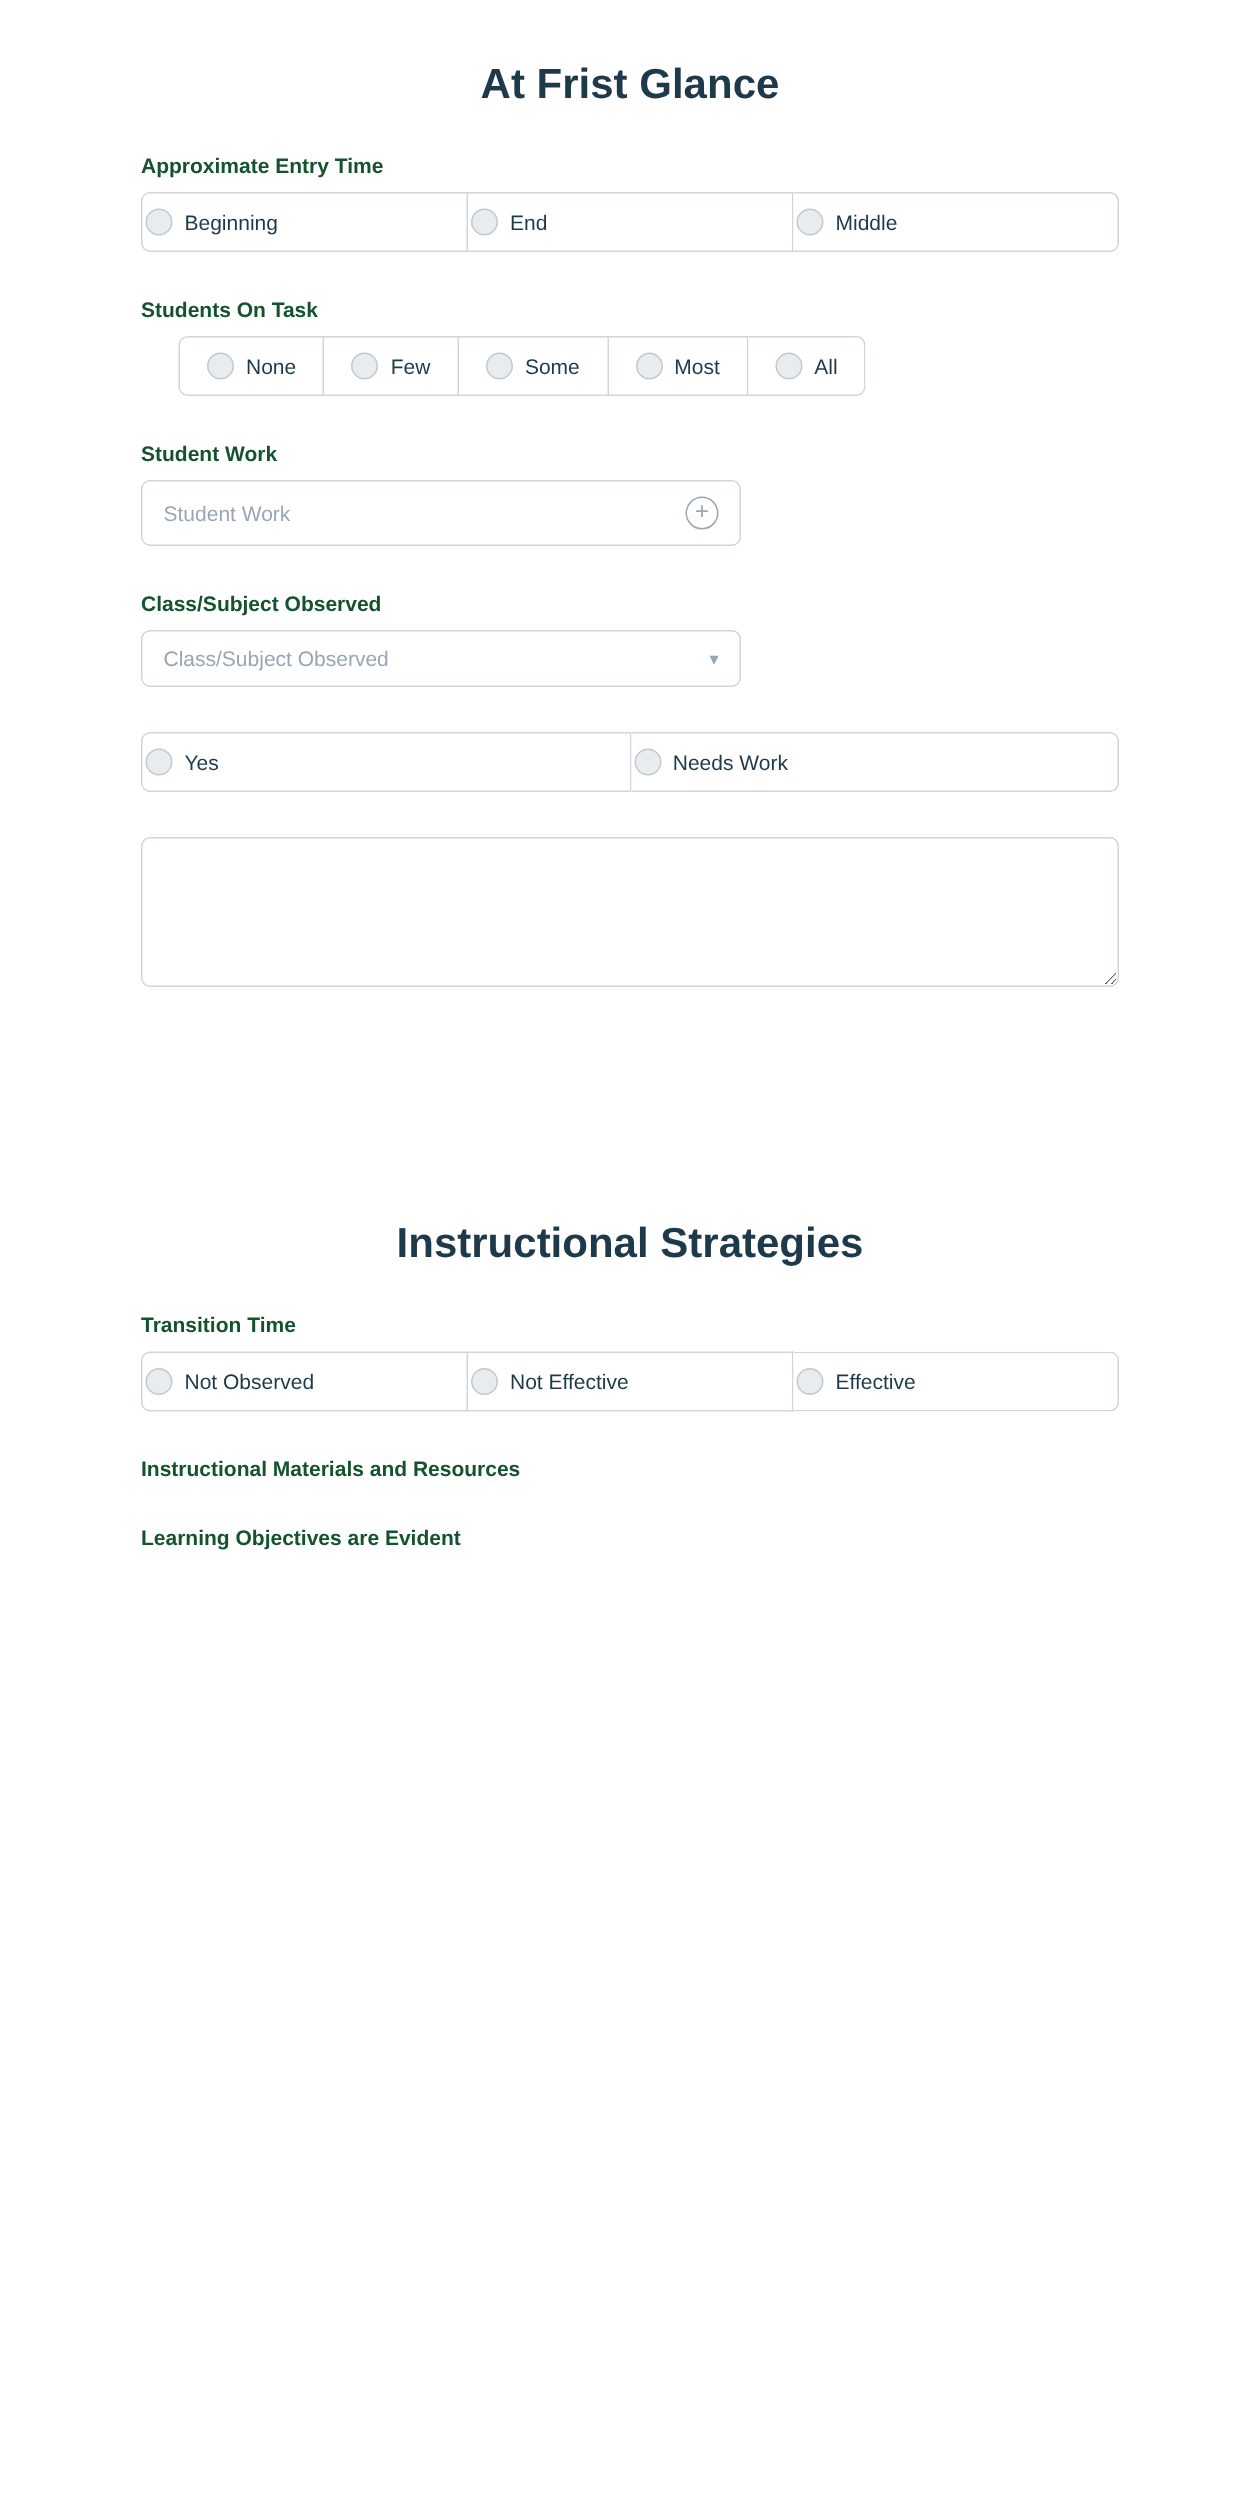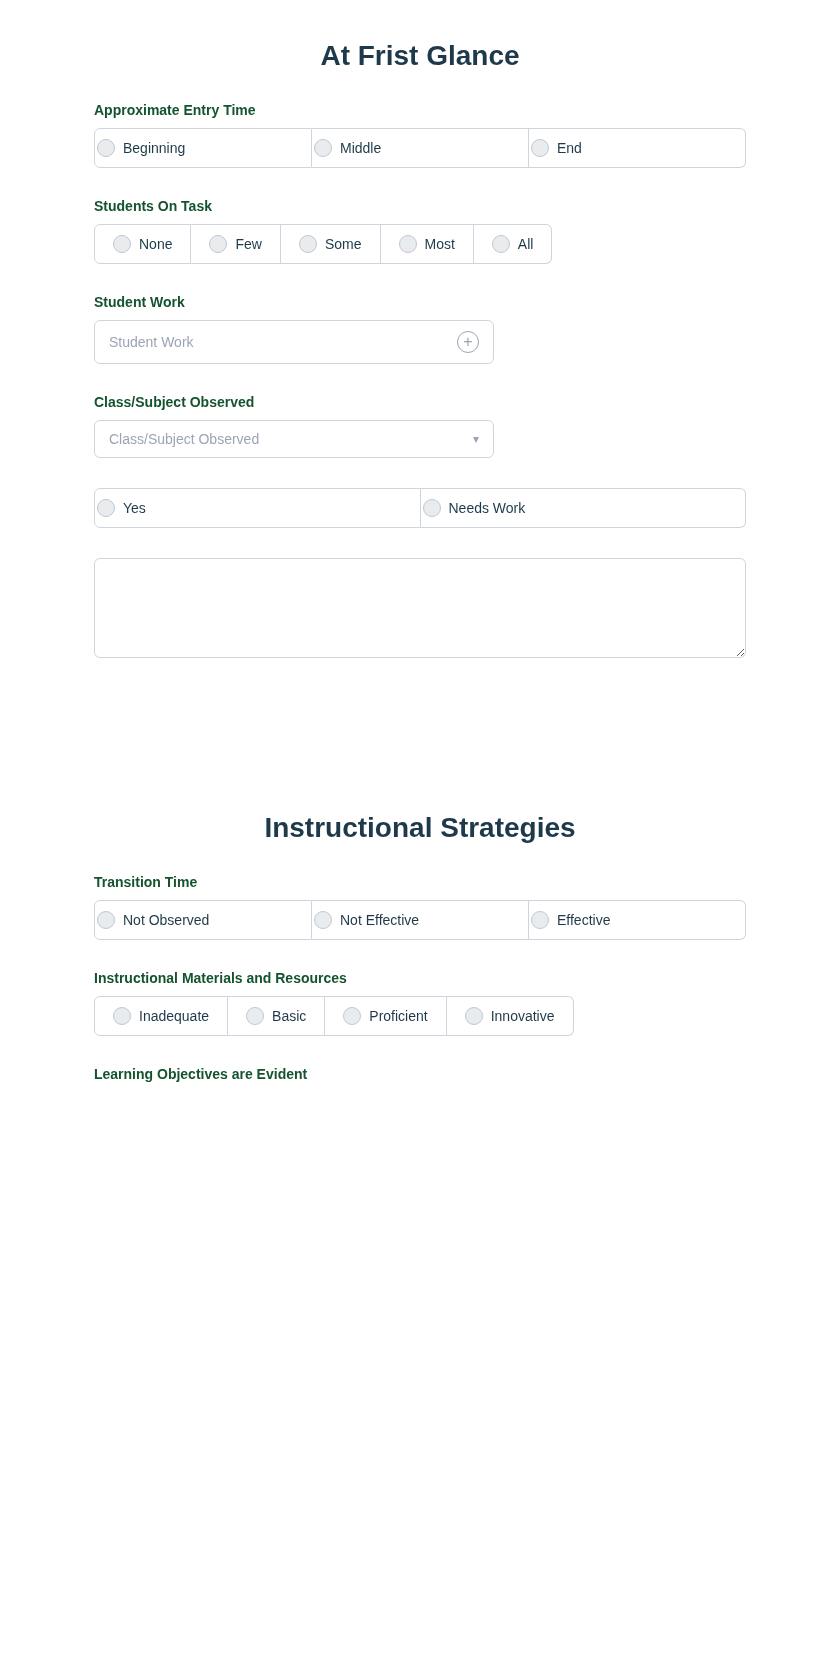--- a/index.html
+++ b/index.html
@@ -76,20 +76,21 @@
     .radio-label {
       font-size: 14px;
       color: #1e3a4a;
     }
 
     
     .radio-row-auto {
       display: flex;
       flex-direction: row;
       gap: 0;
+      margin-left: 25px;
     }
 
     .radio-option-auto {
       display: flex;
       align-items: center;
       gap: 8px;
       border: 1px solid #d0d5dd;
       padding: 10px 18px;
       cursor: pointer;
       background: #fff;
@@ -189,25 +190,25 @@
 
     <div class="field-group">
       <div class="field-label">Approximate Entry Time</div>
       <div class="radio-row">
         <div class="radio-option">
           <div class="radio-circle"></div>
           <span class="radio-label">Beginning</span>
         </div>
         <div class="radio-option">
           <div class="radio-circle"></div>
+          <span class="radio-label">End</span>
+        </div>
+        <div class="radio-option">
+          <div class="radio-circle"></div>
           <span class="radio-label">Middle</span>
-        </div>
-        <div class="radio-option">
-          <div class="radio-circle"></div>
-          <span class="radio-label">End</span>
         </div>
       </div>
     </div>
 
     <div class="field-group">
       <div class="field-label">Students On Task</div>
       <div class="radio-row-auto">
         <div class="radio-option-auto">
           <div class="radio-circle"></div>
           <span class="radio-label">None</span>
@@ -283,38 +284,20 @@
         </div>
         <div class="radio-option">
           <div class="radio-circle"></div>
           <span class="radio-label">Effective</span>
         </div>
       </div>
     </div>
 
     <div class="field-group">
       <div class="field-label">Instructional Materials and Resources</div>
-      <div class="radio-row-auto">
-        <div class="radio-option-auto">
-          <div class="radio-circle"></div>
-          <span class="radio-label">Inadequate</span>
-        </div>
-        <div class="radio-option-auto">
-          <div class="radio-circle"></div>
-          <span class="radio-label">Basic</span>
-        </div>
-        <div class="radio-option-auto">
-          <div class="radio-circle"></div>
-          <span class="radio-label">Proficient</span>
-        </div>
-        <div class="radio-option-auto">
-          <div class="radio-circle"></div>
-          <span class="radio-label">Innovative</span>
-        </div>
-      </div>
     </div>
 
     <div class="field-group">
       <div class="field-label">Learning Objectives are Evident</div>
     </div>
 
   </div>
 
 </div>
 

